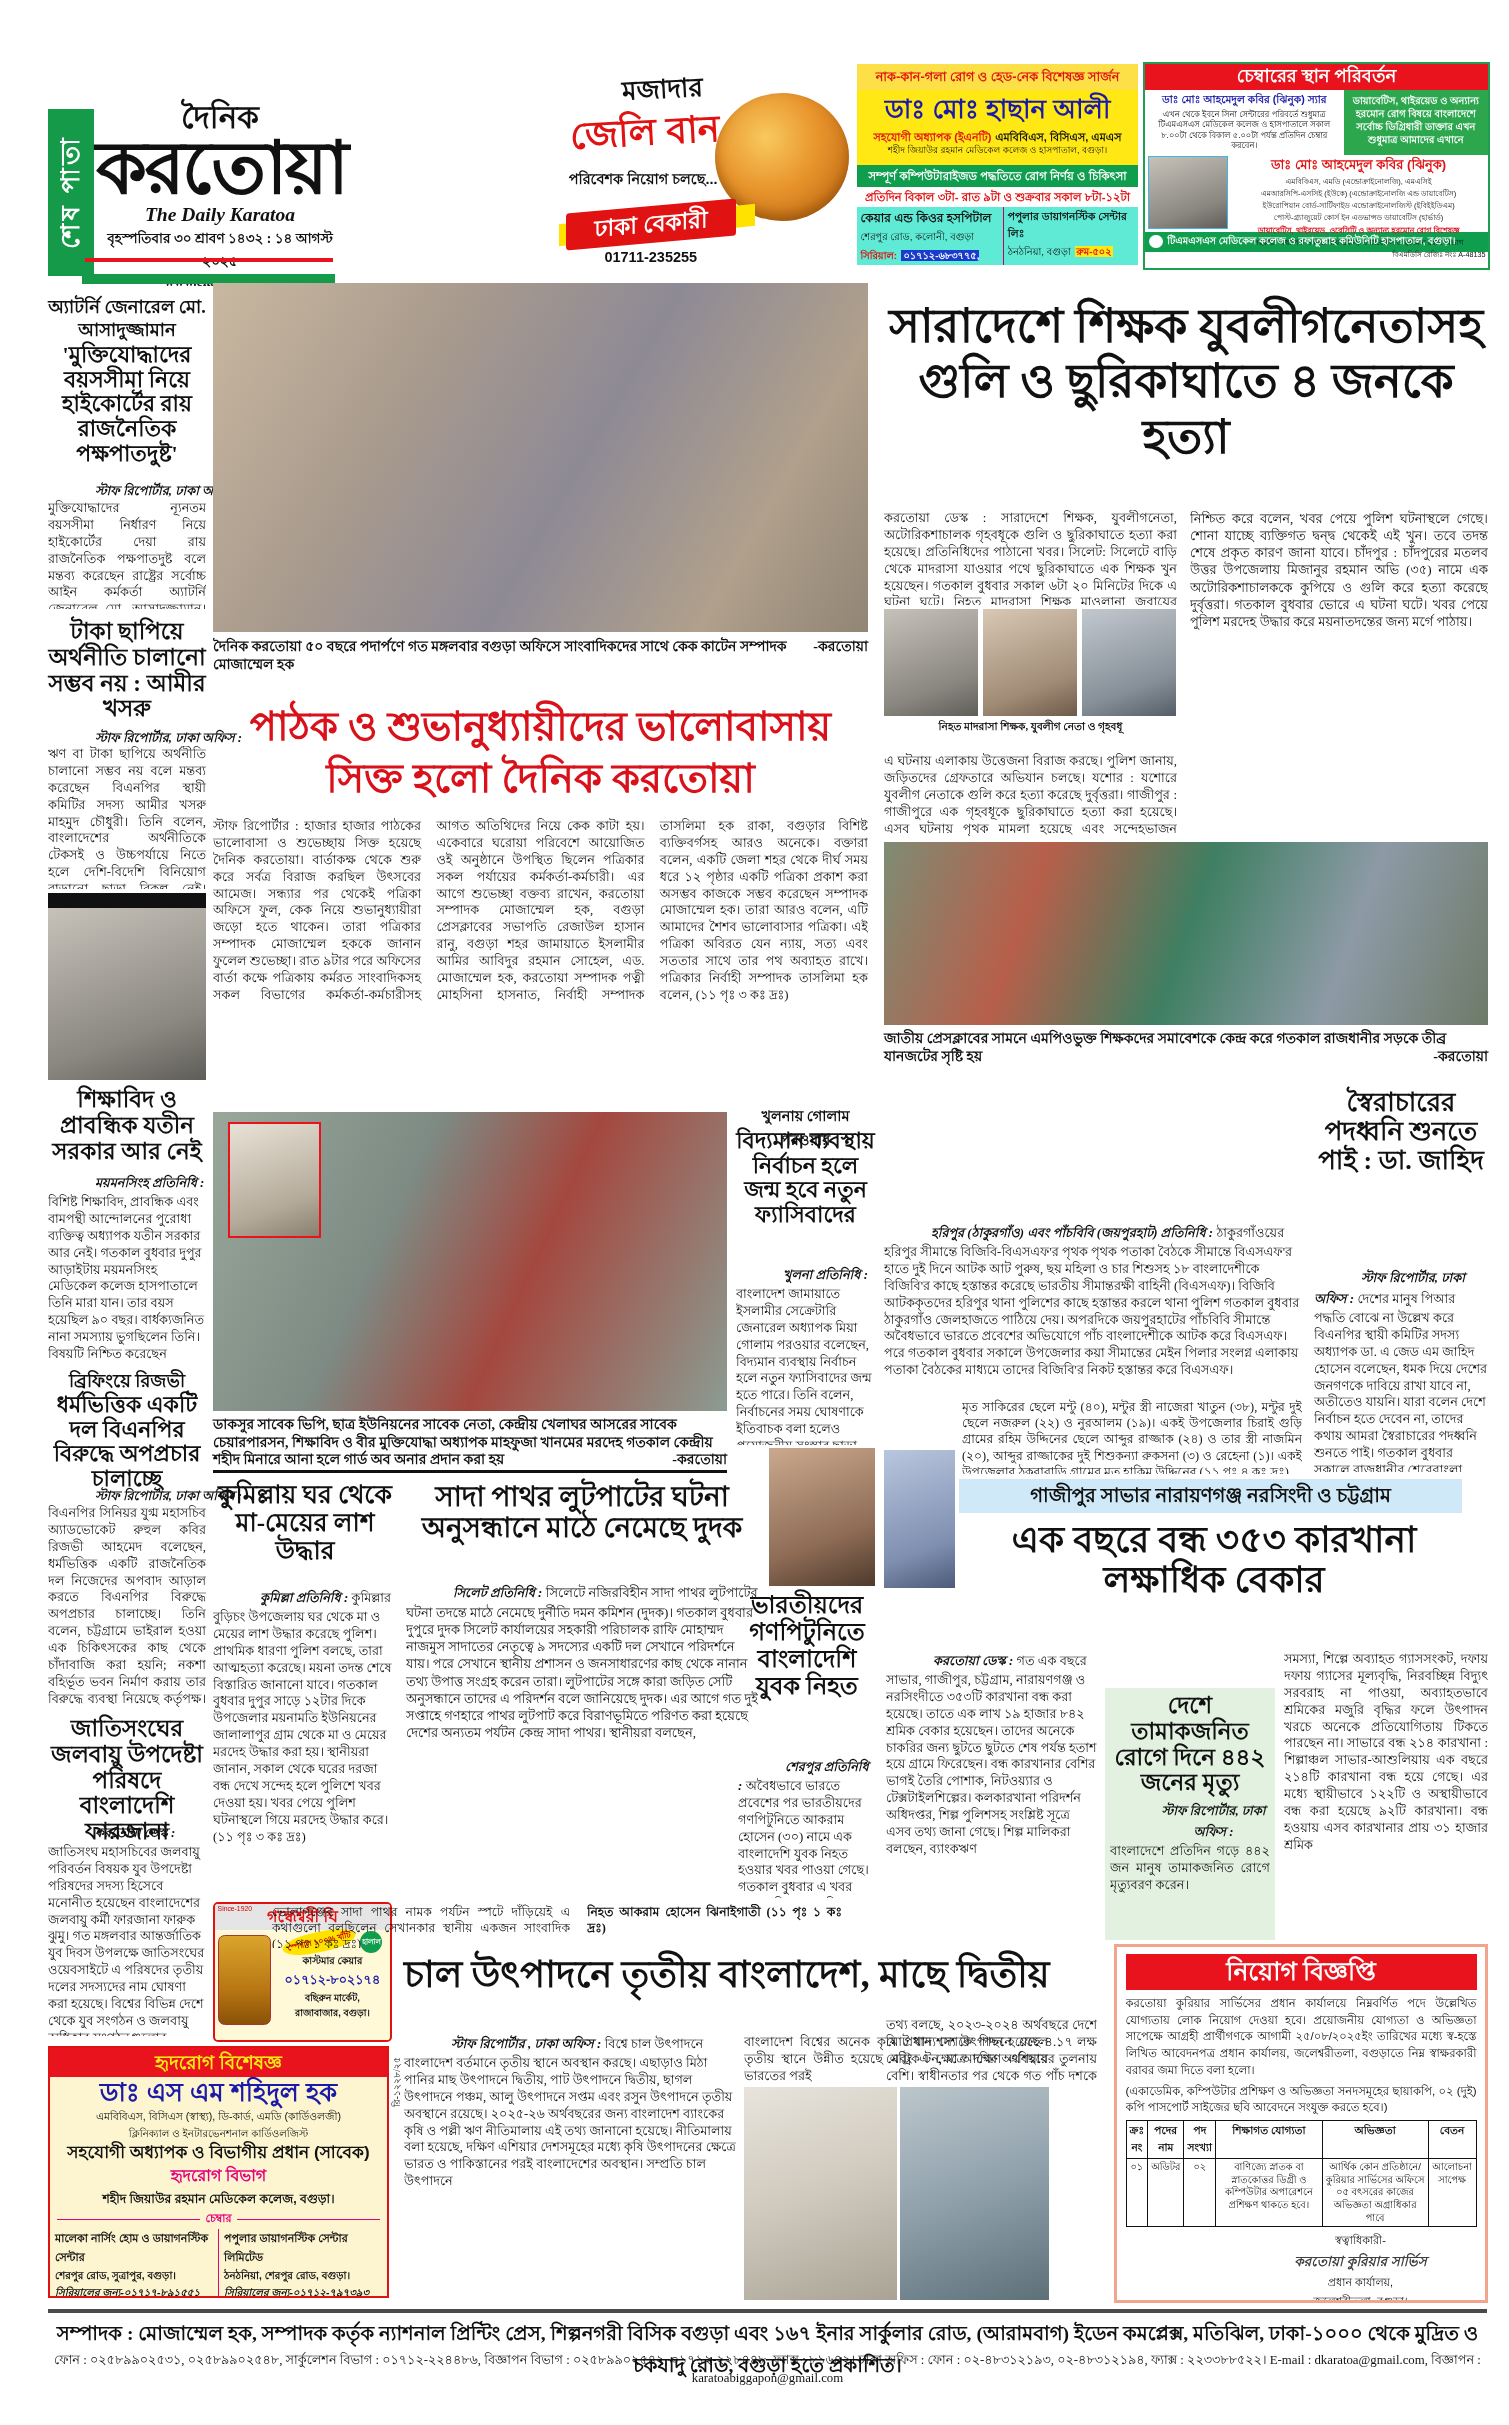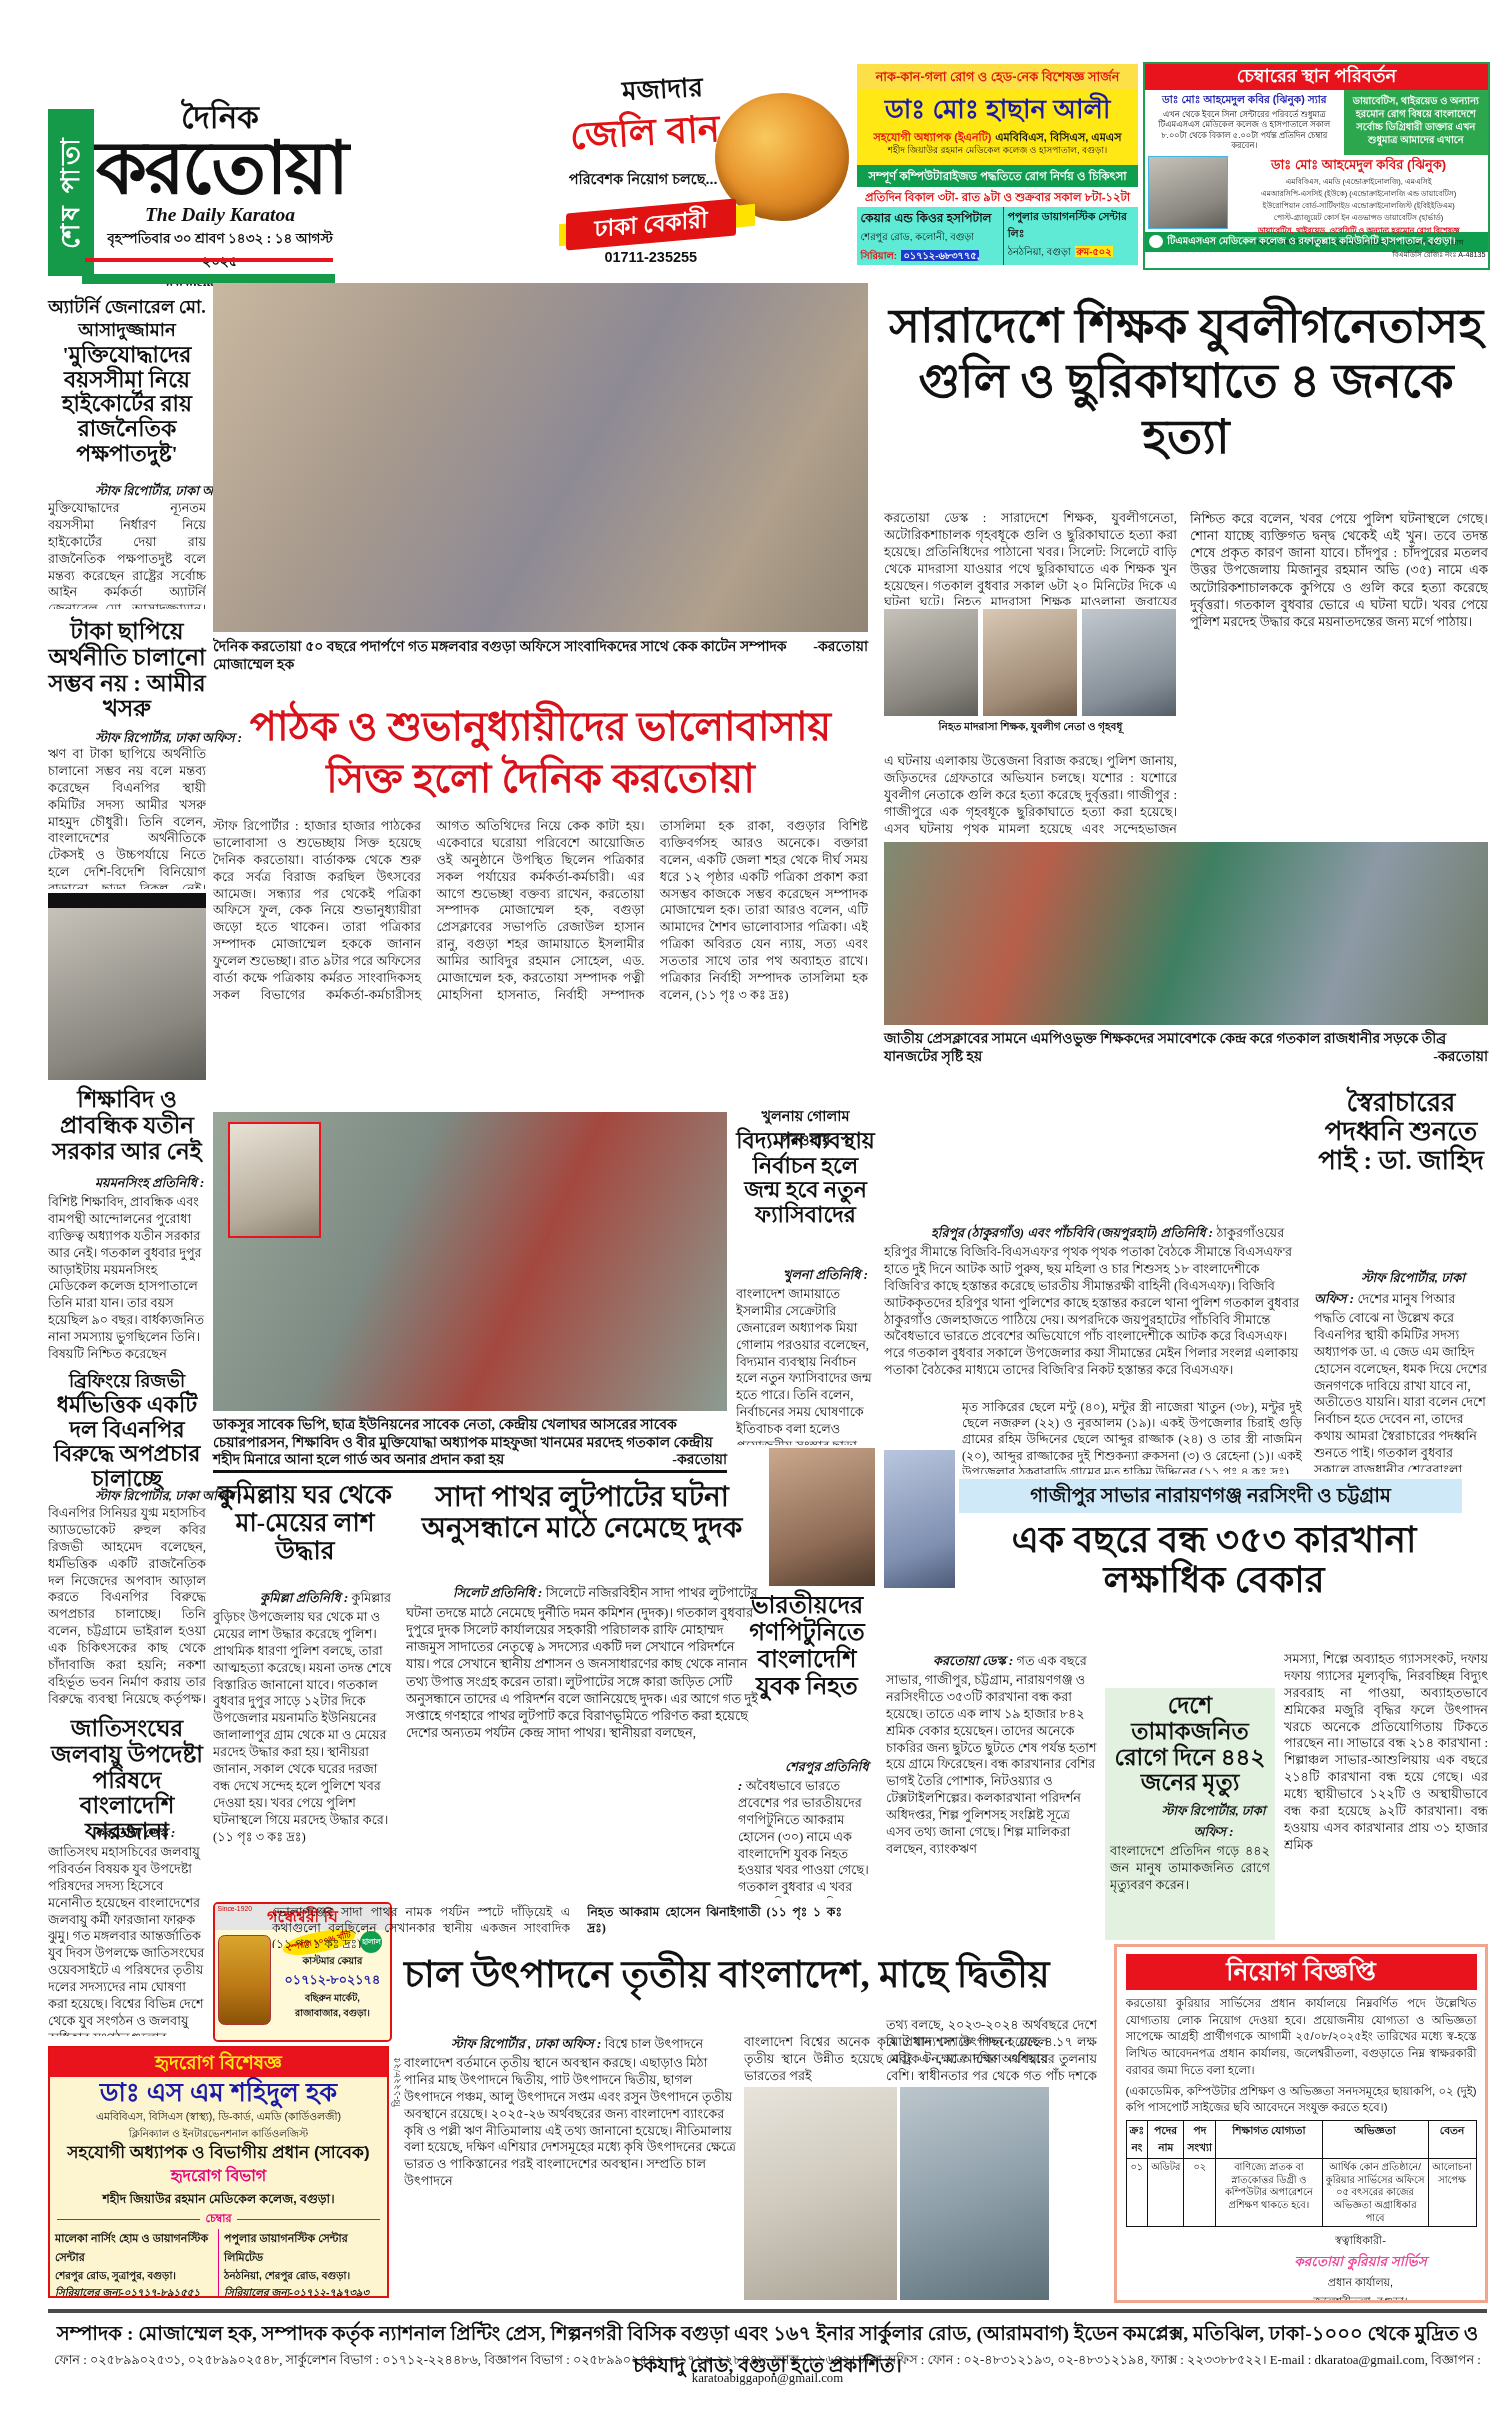--- a/index.html
+++ b/index.html
@@ -304,21 +304,21 @@
         <td>অডিটর</td>
         <td>০২</td>
         <td style="width:100px;">বাণিজ্যে স্নাতক বা স্নাতকোত্তর ডিগ্রী ও কম্পিউটার অপারেশনে প্রশিক্ষণ থাকতে হবে।</td>
         <td style="width:100px;">আর্থিক কোন প্রতিষ্ঠানে/ কুরিয়ার সার্ভিসের অফিসে ০৫ বৎসরের কাজের অভিজ্ঞতা অগ্রাধিকার পাবে</td>
         <td>আলোচনা সাপেক্ষ</td>
       </tr>
     </tbody>
       </table>
     <div style="text-align:center;margin-top:5.1px;margin-left:119px;">
       <div style="font-size:11px;">স্বত্বাধিকারী-</div>
-      <div style="font-size:13.6px;font-weight:900;font-style:italic;color:#ec4899;">করতোয়া কুরিয়ার সার্ভিস</div>
+      <div style="font-size:13.6px;font-weight:900;font-style:italic;color:#404040;">করতোয়া কুরিয়ার সার্ভিস</div>
       <div style="font-size:11px;">প্রধান কার্যালয়,</div>
       <div style="font-size:11px;">জলেশ্বরীতলা, বগুড়া।</div>
     </div>
   </div>
 
   <div class="abs" style="left:48px;top:2309px;width:1439px;height:4.3px;background:#4a4a4a;"></div>
   <div class="abs" style="left:48px;top:2319px;width:1439px;text-align:center;font-size:19.6px;font-weight:bold;">সম্পাদক : মোজাম্মেল হক, সম্পাদক কর্তৃক ন্যাশনাল প্রিন্টিং প্রেস, শিল্পনগরী বিসিক বগুড়া এবং ১৬৭ ইনার সার্কুলার রোড, (আরামবাগ) ইডেন কমপ্লেক্স, মতিঝিল, ঢাকা-১০০০ থেকে মুদ্রিত ও চকযাদু রোড, বগুড়া হতে প্রকাশিত।</div>
   <div class="abs" style="left:48px;top:2350px;width:1439px;text-align:center;font-size:12.8px;">ফোন : ০২৫৮৯৯০২৫৩১, ০২৫৮৯৯০২৫৪৮, সার্কুলেশন বিভাগ : ০১৭১২-২২৪৪৮৬, বিজ্ঞাপন বিভাগ : ০২৫৮৯৯০২৫৪২, ০১৭১২-২২৮৪৪৮, ফ্যাক্স : ৮১৬৪২। ঢাকা অফিস : ফোন : ০২-৪৮৩১২১৯৩, ০২-৪৮৩১২১৯৪, ফ্যাক্স : ২২৩৩৮৮৫২২। E-mail : dkaratoa@gmail.com, বিজ্ঞাপন : karatoabiggapon@gmail.com</div>
 
 </div>

